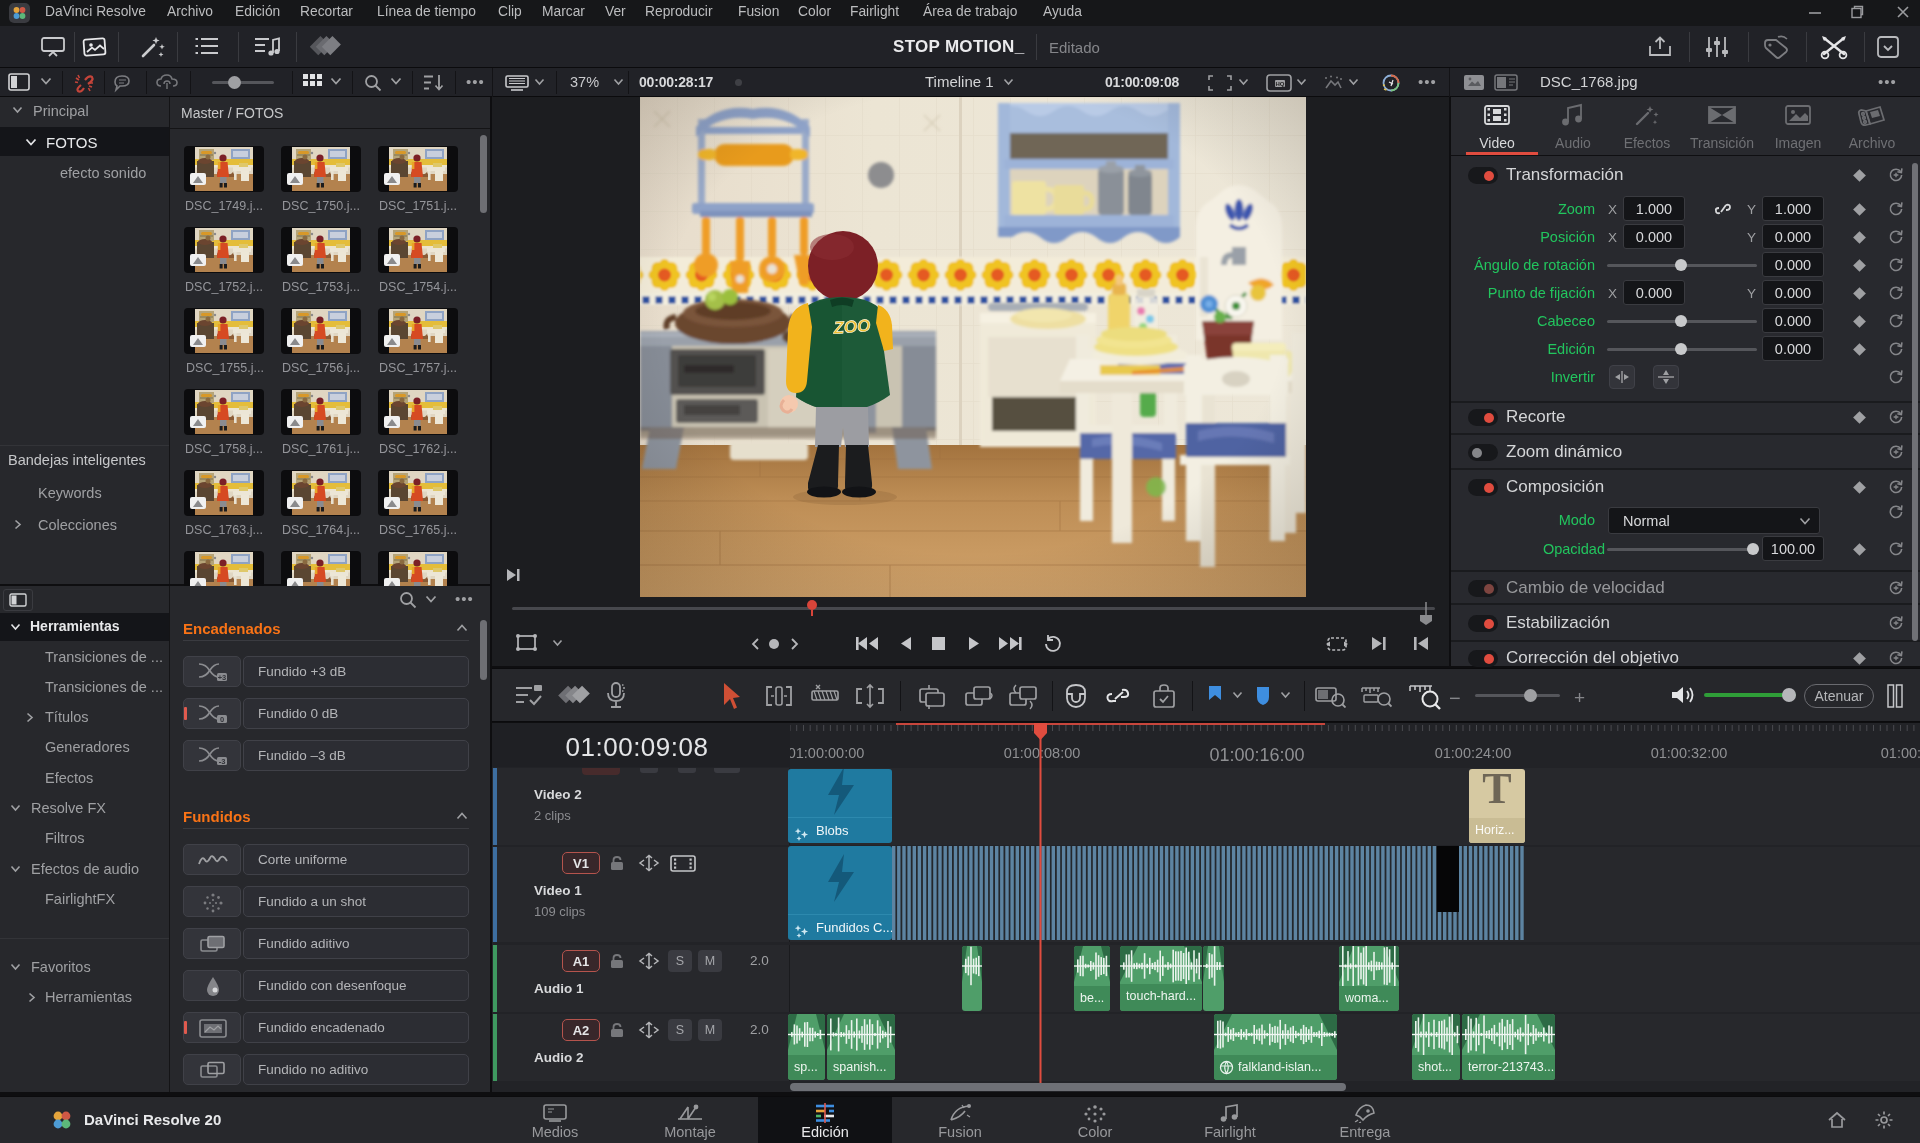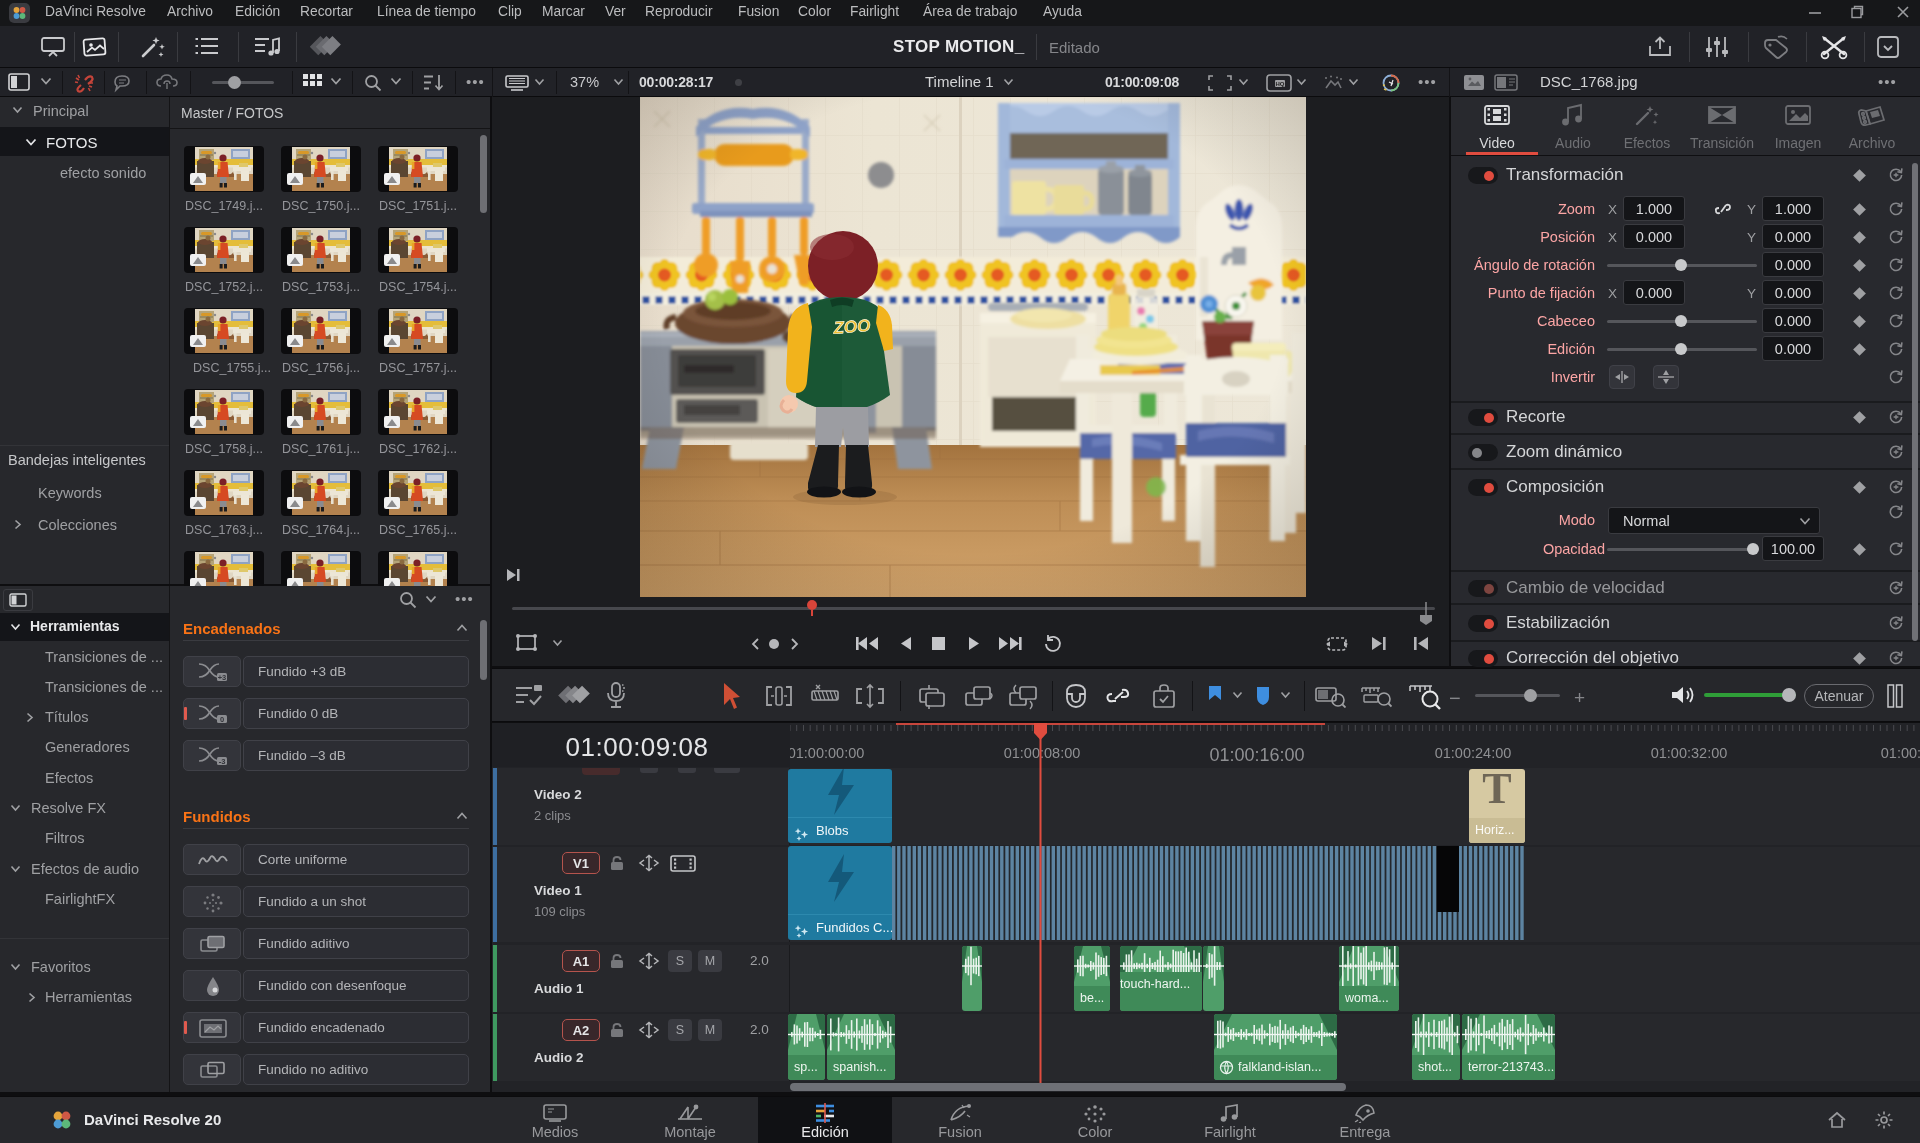--- a/index.html
+++ b/index.html
@@ -33,21 +33,21 @@
 .badge:after{content:"";position:absolute;left:3px;top:3px;width:0;height:0;border-left:5px solid transparent;border-right:5px solid transparent;border-bottom:7px solid #8a8a8c;}
 .thumblabel{position:absolute;width:96px;color:#94959a;font-size:12.5px;text-align:center;white-space:nowrap;}
 
 .fxhead{position:absolute;color:#f97316;font-size:15px;font-weight:bold;}
 .fxitem-icon{position:absolute;width:58px;height:31px;background:#33343a;border:1px solid #404148;border-radius:5px;}
 .fxitem-label{position:absolute;width:226px;height:31px;background:#2c2d33;border:1px solid #404148;border-radius:5px;color:#b4b5b8;font-size:13.5px;line-height:29px;padding-left:14px;}
 .redtick{position:absolute;width:3px;height:13px;background:#e05a4e;border-radius:1px;}
 .toggle{position:absolute;width:30px;height:17px;border-radius:9px;background:#17181b;}
 .toggle .dot{position:absolute;top:3.5px;width:10px;height:10px;border-radius:50%;}
 .valbox{position:absolute;height:25px;background:#141518;border:1px solid #3a3b40;border-radius:3px;color:#d8d9db;font-size:14.5px;text-align:center;line-height:24px;}
-.ilabel{position:absolute;color:#fca5a5;font-size:14.5px;text-align:right;}
+.ilabel{position:absolute;color:#22c55e;font-size:14.5px;text-align:right;}
 .diam{position:absolute;width:9px;height:9px;background:#9fa0a3;transform:rotate(45deg);}
 .slider{position:absolute;height:3px;background:#55565b;border-radius:2px;}
 .sdot{position:absolute;width:12px;height:12px;border-radius:50%;background:#c8c9cb;top:-5px;}
 .reset{position:absolute;width:16px;height:16px;}
 
 .lane{position:absolute;left:0;width:1428px;background:#27282c;}
 .tname{position:absolute;color:#d8d9db;font-size:13.5px;font-weight:bold;}
 .tsub{position:absolute;color:#8b8c90;font-size:13px;}
 .tbadge{position:absolute;width:38px;height:22px;border:1px solid #b5544d;background:#38272a;border-radius:5px;color:#e4e5e7;font-size:13px;font-weight:bold;text-align:center;line-height:21px;}
 .sqbtn{position:absolute;width:24px;height:22px;background:#3a3b41;border-radius:4px;color:#a5a6aa;font-size:12.5px;text-align:center;line-height:22px;}
@@ -408,21 +408,21 @@
         </svg>
         <div class="badge"></div>
       </div>
 <div class="thumblabel" style="left:370px;top:183px">DSC_1754.j...</div>
 <div class="thumbbox" style="left:184px;top:211px">
         <svg viewBox="0 0 58 44">
           <use href="#thumb"></use>
         </svg>
         <div class="badge"></div>
       </div>
-<div class="thumblabel" style="left:184px;top:264px">DSC_1755.j...</div>
+<div class="thumblabel" style="left:177px;top:264px">DSC_1755.j...</div>
 <div class="thumbbox" style="left:281px;top:211px">
         <svg viewBox="0 0 58 44">
           <use href="#thumb"></use>
         </svg>
         <div class="badge"></div>
       </div>
 <div class="thumblabel" style="left:273px;top:264px">DSC_1756.j...</div>
 <div class="thumbbox" style="left:378px;top:211px">
         <svg viewBox="0 0 58 44">
           <use href="#thumb"></use>
@@ -1635,21 +1635,21 @@
             <rect x="62.8" y="7.0" width="1.6" height="26.1" fill="#e9f3ec"></rect>
             <rect x="65.4" y="1.5" width="1.6" height="37.0" fill="#e9f3ec"></rect>
             <rect x="68.0" y="5.7" width="1.6" height="28.5" fill="#e9f3ec"></rect>
             <rect x="70.6" y="16.4" width="1.6" height="7.2" fill="#e9f3ec"></rect>
             <rect x="73.2" y="4.3" width="1.6" height="31.5" fill="#e9f3ec"></rect>
             <rect x="75.8" y="12.7" width="1.6" height="14.7" fill="#e9f3ec"></rect>
             <rect x="78.4" y="6.7" width="1.6" height="26.6" fill="#e9f3ec"></rect>
             <rect x="0" y="19.3" width="82" height="1.4" fill="#f0f6f2"></rect>
           </svg>
         </div>
-        <div class="lbl" style="height:39px;line-height:25px;padding-left:0">touch-hard...</div>
+        <div class="lbl" style="height:27px;line-height:25px;padding-left:6px">touch-hard...</div>
       </div>
 <div class="aclip" style="left:711px;top:223px;width:21px;height:65px">
         <svg class="abs" style="left:0;top:0" width="21" height="65" viewBox="0 0 21 65" preserveAspectRatio="none">
           <path d="M0 0 L5 0 L0 36Z" fill="#2d6b45"></path>
           <path d="M21 0 L16 0 L21 36Z" fill="#2d6b45"></path>
         </svg>
         <div class="abs" style="left:0;top:0;width:21px;height:40px">
           <svg class="abs" style="left:0;top:0" width="21" height="40" viewBox="0 0 21 40">
             <rect x="3.0" y="17.9" width="1.6" height="4.1" fill="#e9f3ec"></rect>
             <rect x="5.6" y="7.0" width="1.6" height="25.9" fill="#e9f3ec"></rect>

